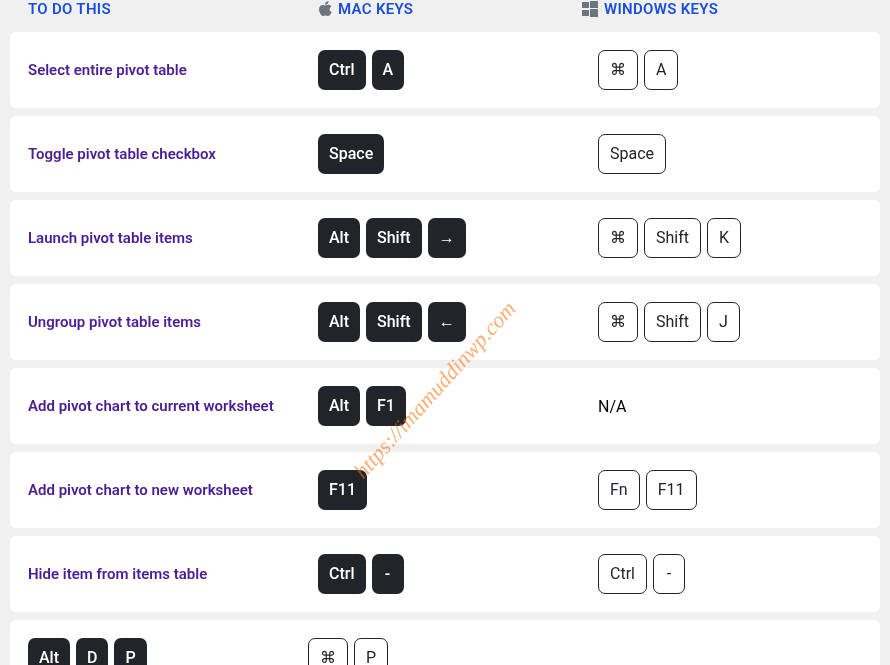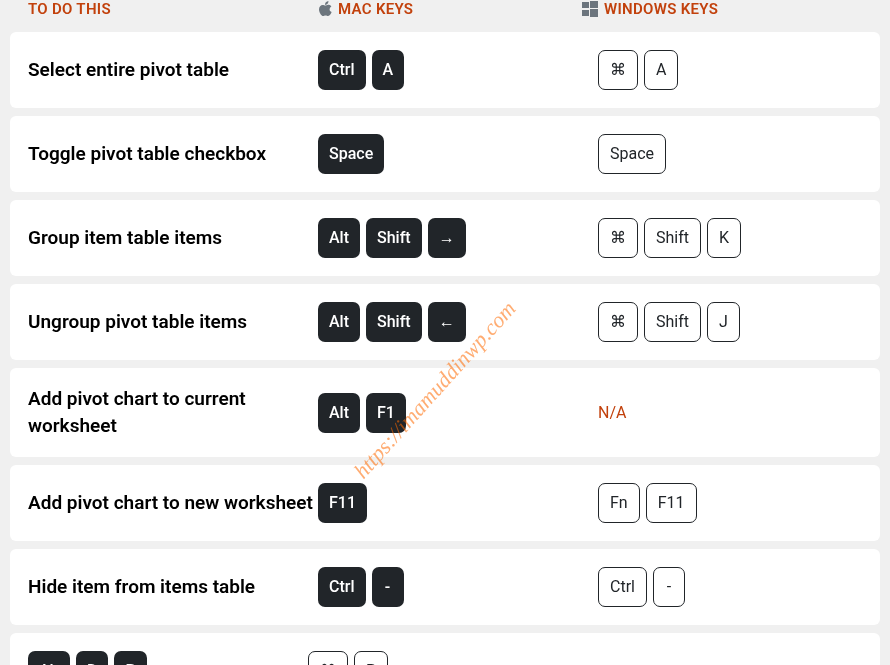--- a/index.html
+++ b/index.html
@@ -13,43 +13,43 @@
   .table-wrap {
     padding: 0 10px;
   }
   .header-row {
     display: flex;
     padding: 0 18px 10px 18px;
     margin-bottom: 4px;
   }
   .header-cell {
     text-transform: uppercase;
-    color: #c2410c;
+    color: #1d4ed8;
     font-size: 15px;
     font-weight: 600;
     letter-spacing: 0.3px;
     display: flex;
     align-items: center;
     gap: 6px;
   }
   .col-action { flex: 0 0 290px; }
   .col-win    { flex: 0 0 280px; }
   .col-mac    { flex: 1; }
   .row {
     display: flex;
     background: #fff;
     border-radius: 6px;
     padding: 18px;
     margin-bottom: 8px;
     align-items: center;
   }
   .action-link {
-    color: #000000;
+    color: #4c1d95;
     font-weight: 600;
-    font-size: 19px;
+    font-size: 15px;
     line-height: 1.4;
     cursor: pointer;
   }
   .keys {
     display: flex;
     gap: 6px;
     flex-wrap: wrap;
     align-items: center;
   }
   .key {
@@ -69,21 +69,21 @@
     font-weight: 500;
   }
   .key-light {
     background: #fff;
     color: #212529;
     border: 1.5px solid #212529;
     font-weight: 400;
   }
   .na {
     font-size: 16px;
-    color: #c2410c;
+    color: #000000;
   }
   .icon svg { display: block; }
   .watermark {
     position: absolute;
     top: 390px;
     left: 435px;
     transform: translate(-50%, -50%) rotate(-48deg);
     color: #ff6a00;
     opacity: 0.55;
     font-size: 22px;
@@ -139,21 +139,21 @@
         <div class="row">
           <div class="col-action"><span class="action-link">Toggle pivot table checkbox</span></div>
           <div class="col-win keys">
             <span class="key key-dark">Space</span>
           </div>
           <div class="col-mac keys">
             <span class="key key-light">Space</span>
           </div>
         </div>
         <div class="row">
-          <div class="col-action"><span class="action-link">Group item table items</span></div>
+          <div class="col-action"><span class="action-link">Launch pivot table items</span></div>
           <div class="col-win keys">
             <span class="key key-dark">Alt</span>
             <span class="key key-dark">Shift</span>
             <span class="key key-dark">→</span>
           </div>
           <div class="col-mac keys">
             <span class="key key-light">⌘</span>
             <span class="key key-light">Shift</span>
             <span class="key key-light">K</span>
           </div>

